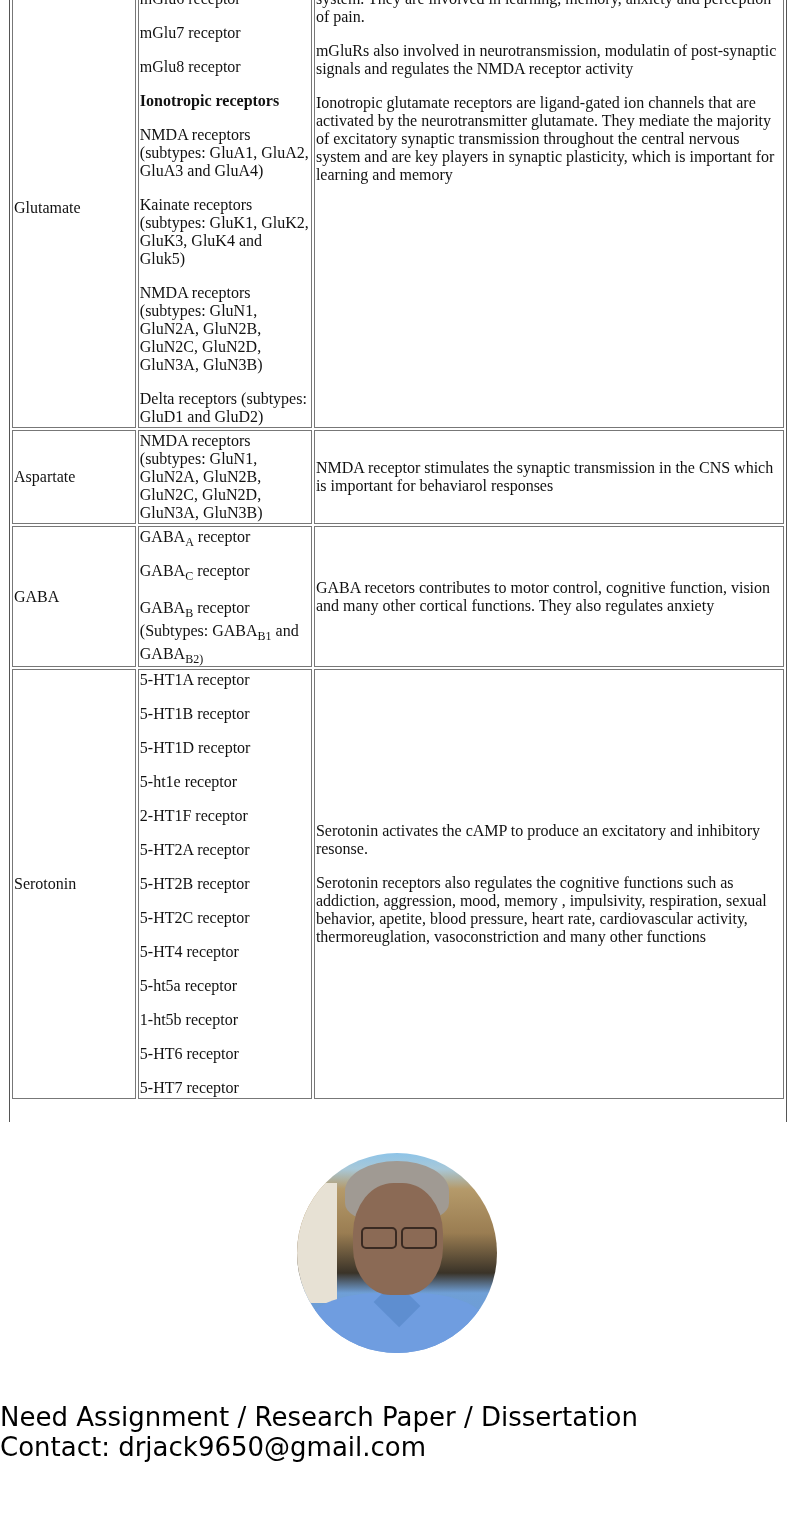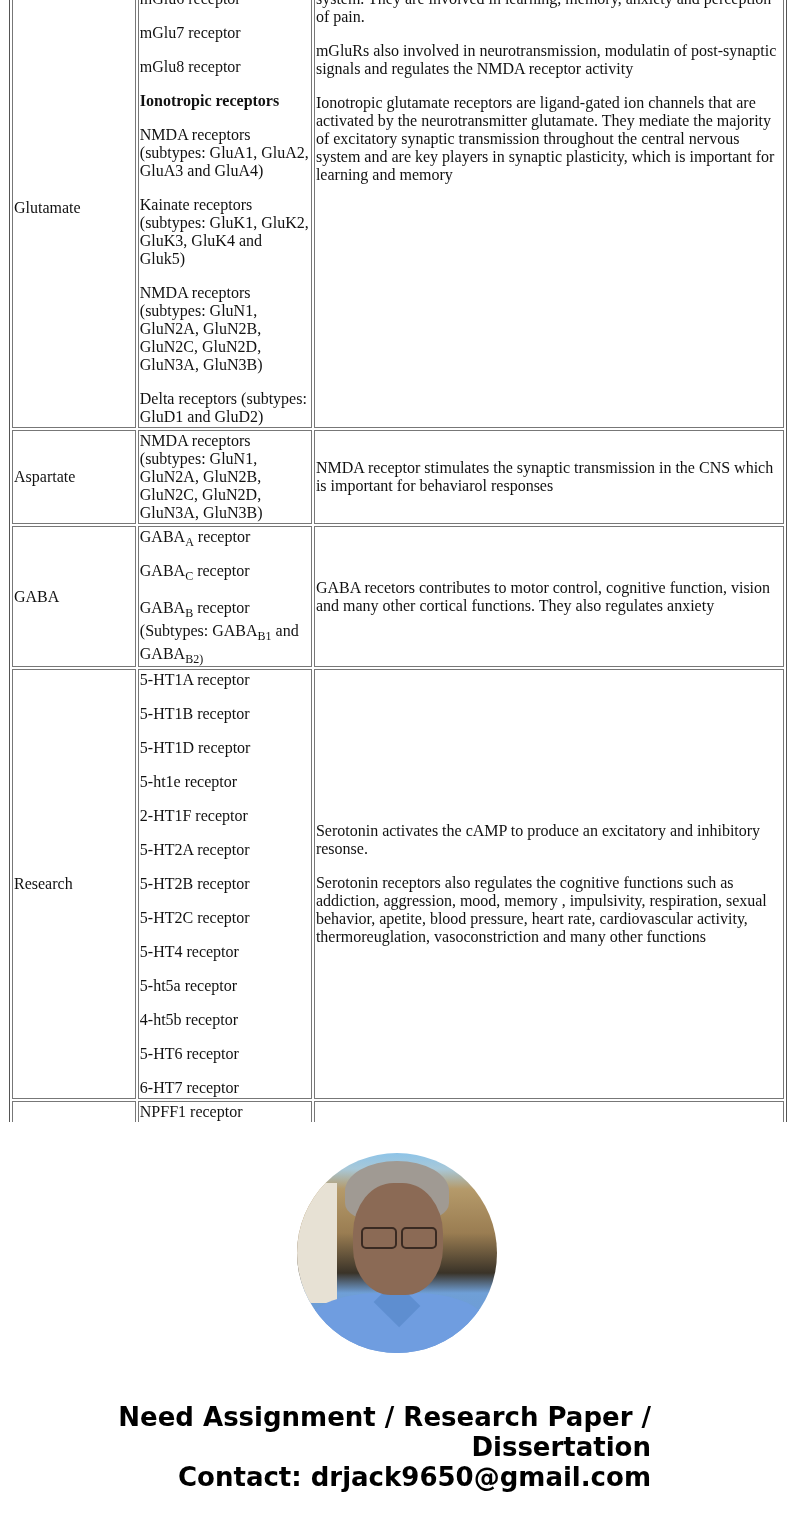--- a/index.html
+++ b/index.html
@@ -28,21 +28,21 @@
       position: absolute; left: 297px; top: 1153px; width: 200px; height: 200px; border-radius: 50%; overflow: hidden;
       background: linear-gradient(180deg, #8ec4e8 0%, #a8c8d8 8%, #b59a6a 18%, #9a7d52 40%, #3a3328 60%, #6f9fd6 70%, #6b9ad8 100%);
     }
     .photo .panel-l { position: absolute; left: 0; top: 30px; width: 40px; height: 120px; background: #e7e1d4; }
     .photo .hair { position: absolute; left: 48px; top: 8px; width: 104px; height: 60px; border-radius: 50% 50% 30% 30%; background: #a09a93; }
     .photo .face { position: absolute; left: 56px; top: 30px; width: 90px; height: 112px; border-radius: 45% 45% 42% 42%; background: #8b6a55; }
     .photo .glasses-l { position: absolute; left: 64px; top: 74px; width: 32px; height: 18px; border: 2px solid #3a2a22; border-radius: 5px; }
     .photo .glasses-r { position: absolute; left: 104px; top: 74px; width: 32px; height: 18px; border: 2px solid #3a2a22; border-radius: 5px; }
     .photo .shirt { position: absolute; left: 10px; top: 140px; width: 180px; height: 80px; border-radius: 40% 40% 0 0; background: #6f9de0; }
     .photo .collar { position: absolute; left: 82px; top: 136px; width: 36px; height: 30px; background: #5e8ed0; transform: rotate(45deg); }
-    .cta { position: absolute; left: 0; top: 1402px; width: 651px; text-align: right; font-family: "DejaVu Sans", sans-serif; font-weight: bold; font-size: 26px; line-height: 30px; color: #000; }
+    .cta { position: absolute; left: 0; top: 1402px; width: 651px; text-align: left; font-family: "DejaVu Sans", sans-serif; font-weight: normal; font-size: 26px; line-height: 30px; color: #000; }
     .cta div { margin: 0; }
   </style>
 </head>
 <body>
 
 <div class="viewport">
   <div class="outer-line-l"></div>
   <div class="outer-line-r"></div>
   <div class="table-wrap">
     <table class="rtable">
@@ -83,50 +83,42 @@
             <p><span>GABA</span><sub>A</sub><span> receptor</span></p>
             <p><span>GABA</span><sub>C</sub><span> receptor</span></p>
             <p style="line-height:23px;"><span>GABA</span><sub>B</sub><span> receptor (Subtypes: GABA</span><sub>B1</sub><span> and GABA</span><sub>B2)</sub></p>
           </td>
           <td class="c-fn">
             <p>GABA recetors contributes to motor control, cognitive function, vision and many other cortical functions. They also regulates anxiety</p>
           </td>
         </tr>
 
         <tr>
-          <td class="c-nt"><span>Research</span></td>
+          <td class="c-nt"><span>Serotonin</span></td>
           <td class="c-rc">
             <p>5-HT1A receptor</p>
             <p>5-HT1B receptor</p>
             <p>5-HT1D receptor</p>
             <p>5-ht1e receptor</p>
             <p>2-HT1F receptor</p>
             <p>5-HT2A receptor</p>
             <p>5-HT2B receptor</p>
             <p>5-HT2C receptor</p>
             <p>5-HT4 receptor</p>
             <p>5-ht5a receptor</p>
-            <p>4-ht5b receptor</p>
+            <p>1-ht5b receptor</p>
             <p>5-HT6 receptor</p>
-            <p>6-HT7 receptor</p>
+            <p>5-HT7 receptor</p>
           </td>
           <td class="c-fn">
             <p>Serotonin activates the cAMP to produce an excitatory and inhibitory resonse.</p>
             <p>Serotonin receptors also regulates the cognitive functions such as addiction, aggression, mood, memory , impulsivity, respiration, sexual behavior, apetite, blood pressure, heart rate, cardiovascular activity, thermoreuglation, vasoconstriction and many other functions</p>
           </td>
         </tr>
 
-        <tr>
-          <td class="c-nt"><span></span></td>
-          <td class="c-rc">
-            <p>NPFF1 receptor</p>
-
-          </td>
-          <td class="c-fn"></td>
-        </tr>
       </tbody>
     </table>
   </div>
 </div>
 
 <div class="photo" title="author-photo">
   <div class="panel-l"></div>
   <div class="shirt"></div>
   <div class="collar"></div>
   <div class="hair"></div>

